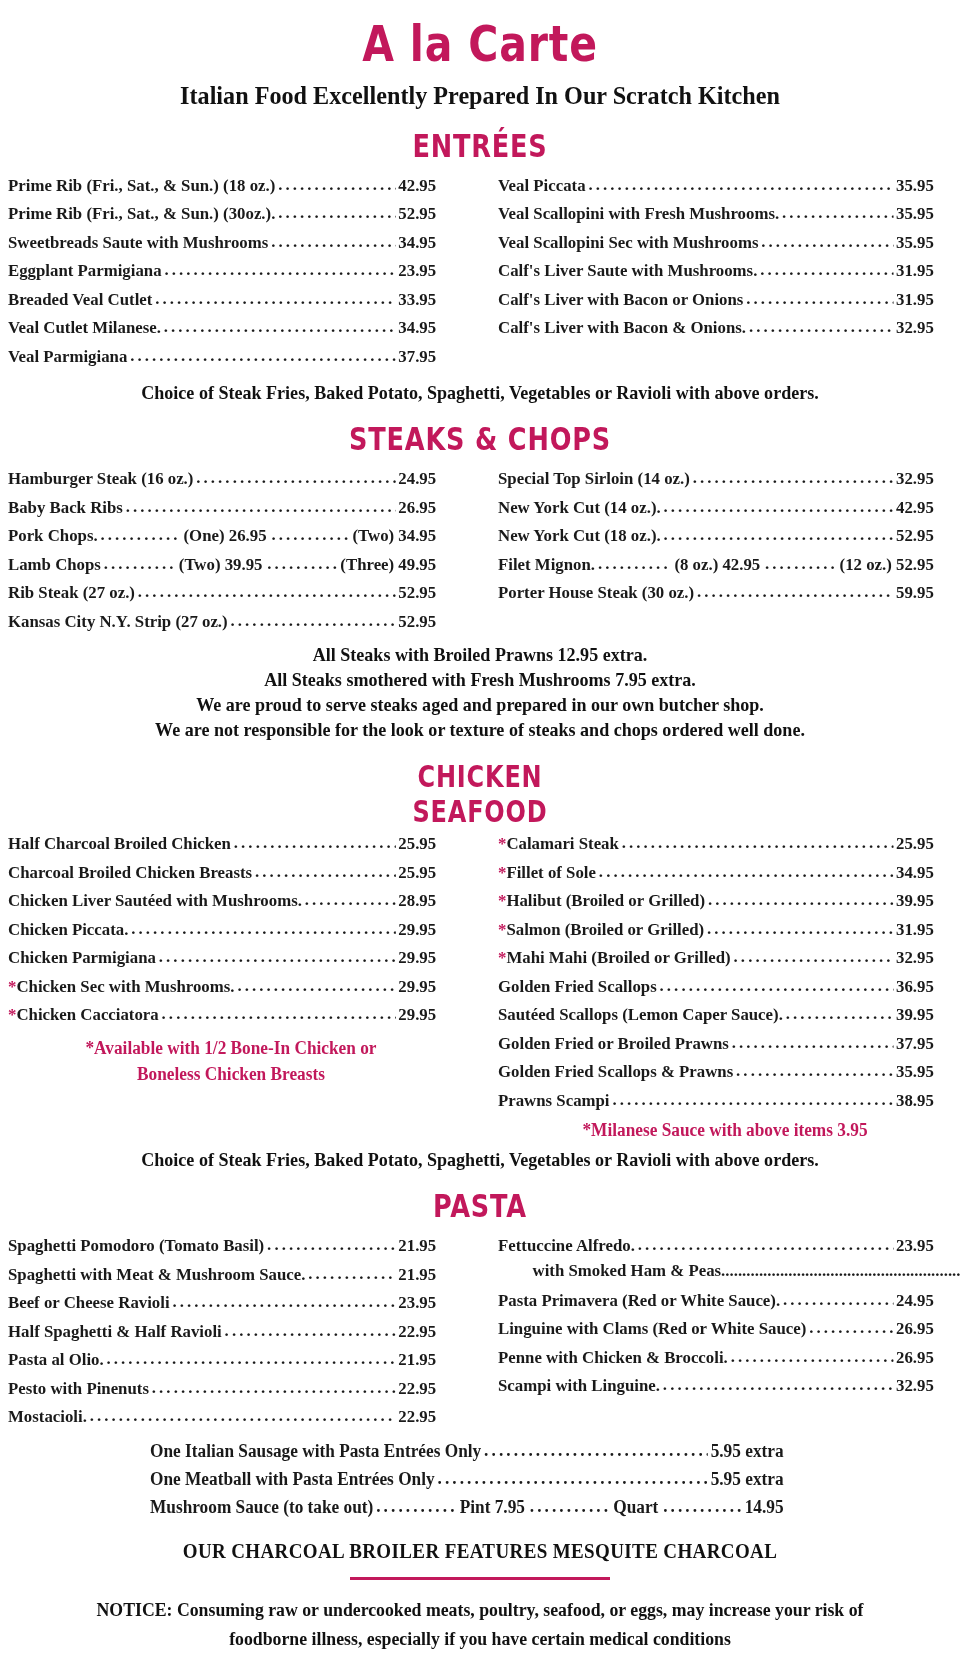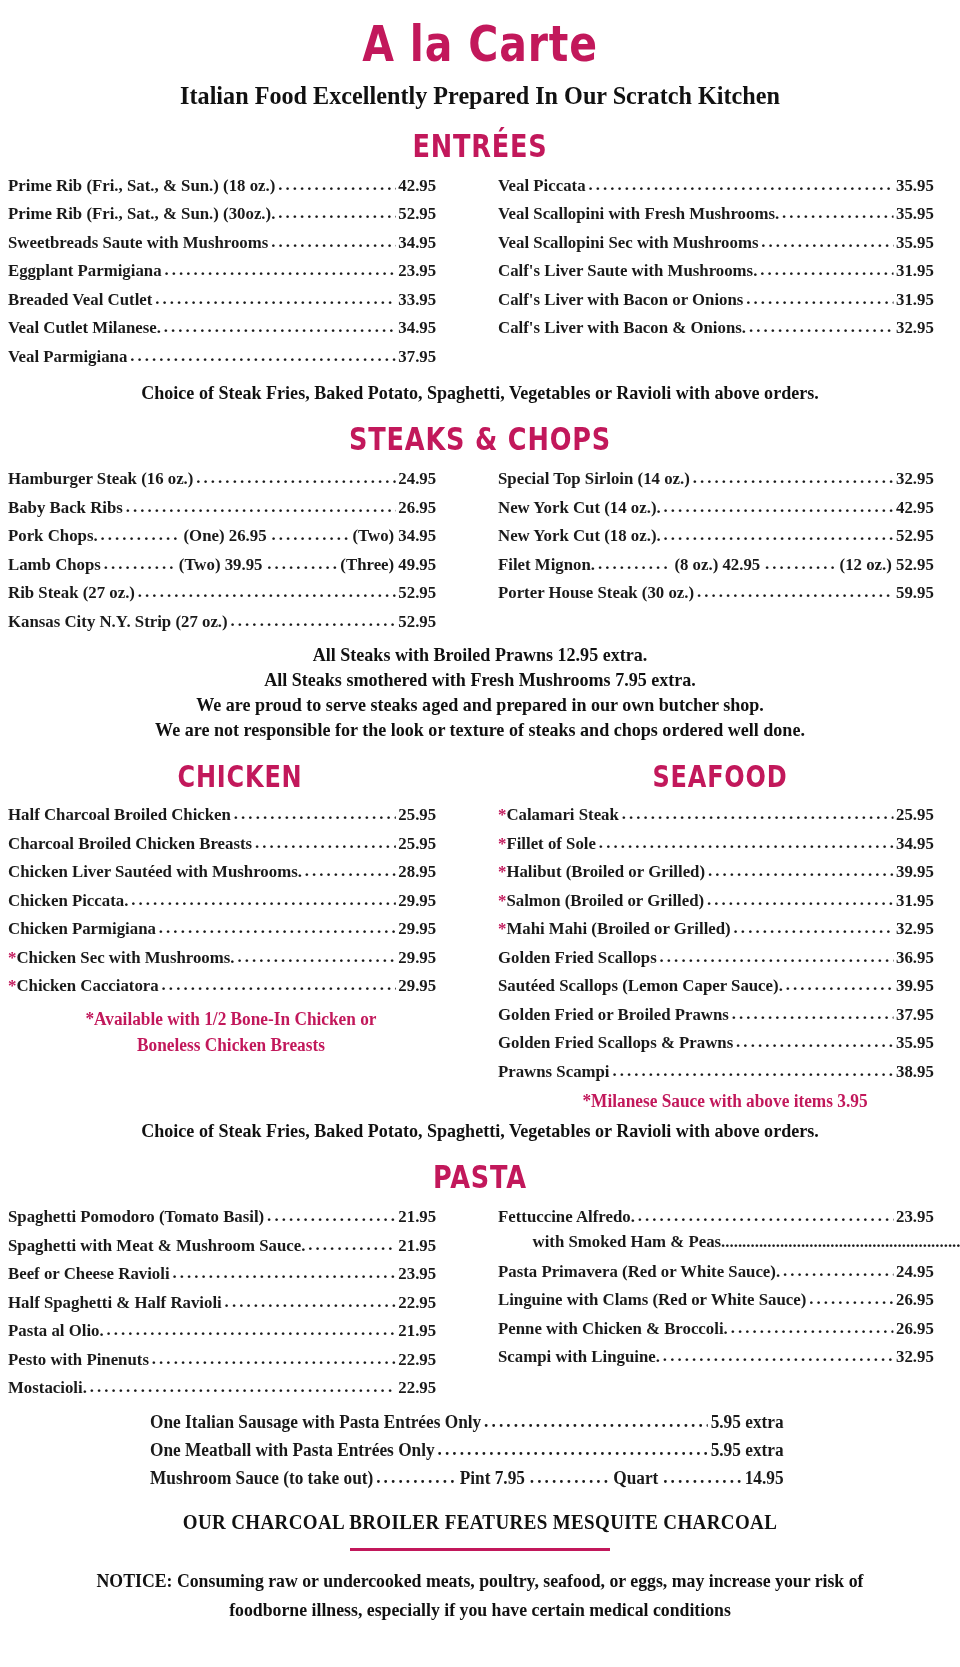--- a/index.html
+++ b/index.html
@@ -50,21 +50,22 @@
     color: #c2185b;
     font-family: "DejaVu Sans", sans-serif;
     font-weight: bold;
     font-size: 32px;
     letter-spacing: 1px;
     margin: 16px 0 12px 0;
     transform: scaleX(0.80);
   }
   .halfhead-row {
     display: flex;
-    margin: 18px 0 12px 0;
+    margin: 18px 0 6px 0;
+    flex-direction: column;
   }
   .halfhead {
     flex: 1 1 50%;
     text-align: center;
     color: #c2185b;
     font-family: "DejaVu Sans", sans-serif;
     font-weight: bold;
     font-size: 30px;
     letter-spacing: 1px;
     transform: scaleX(0.80);

